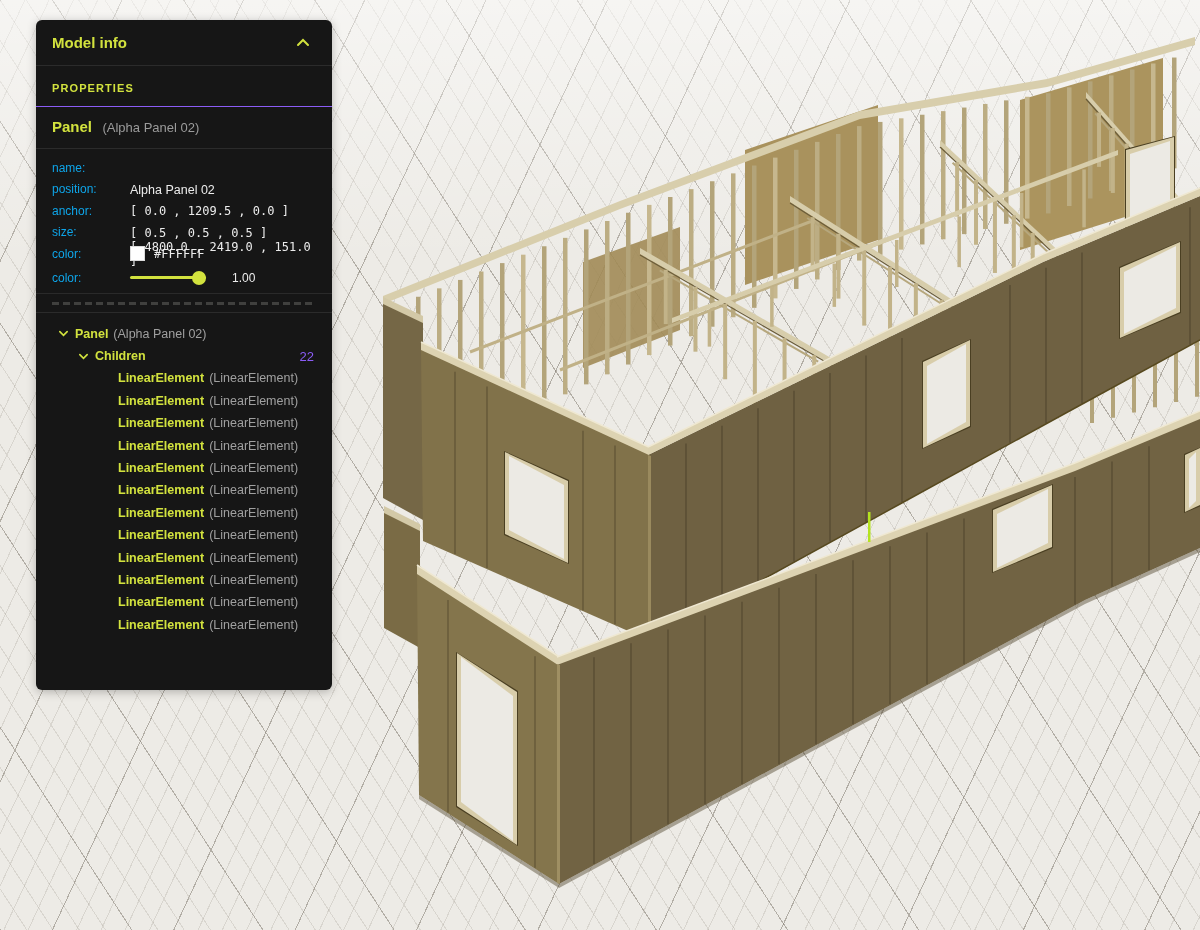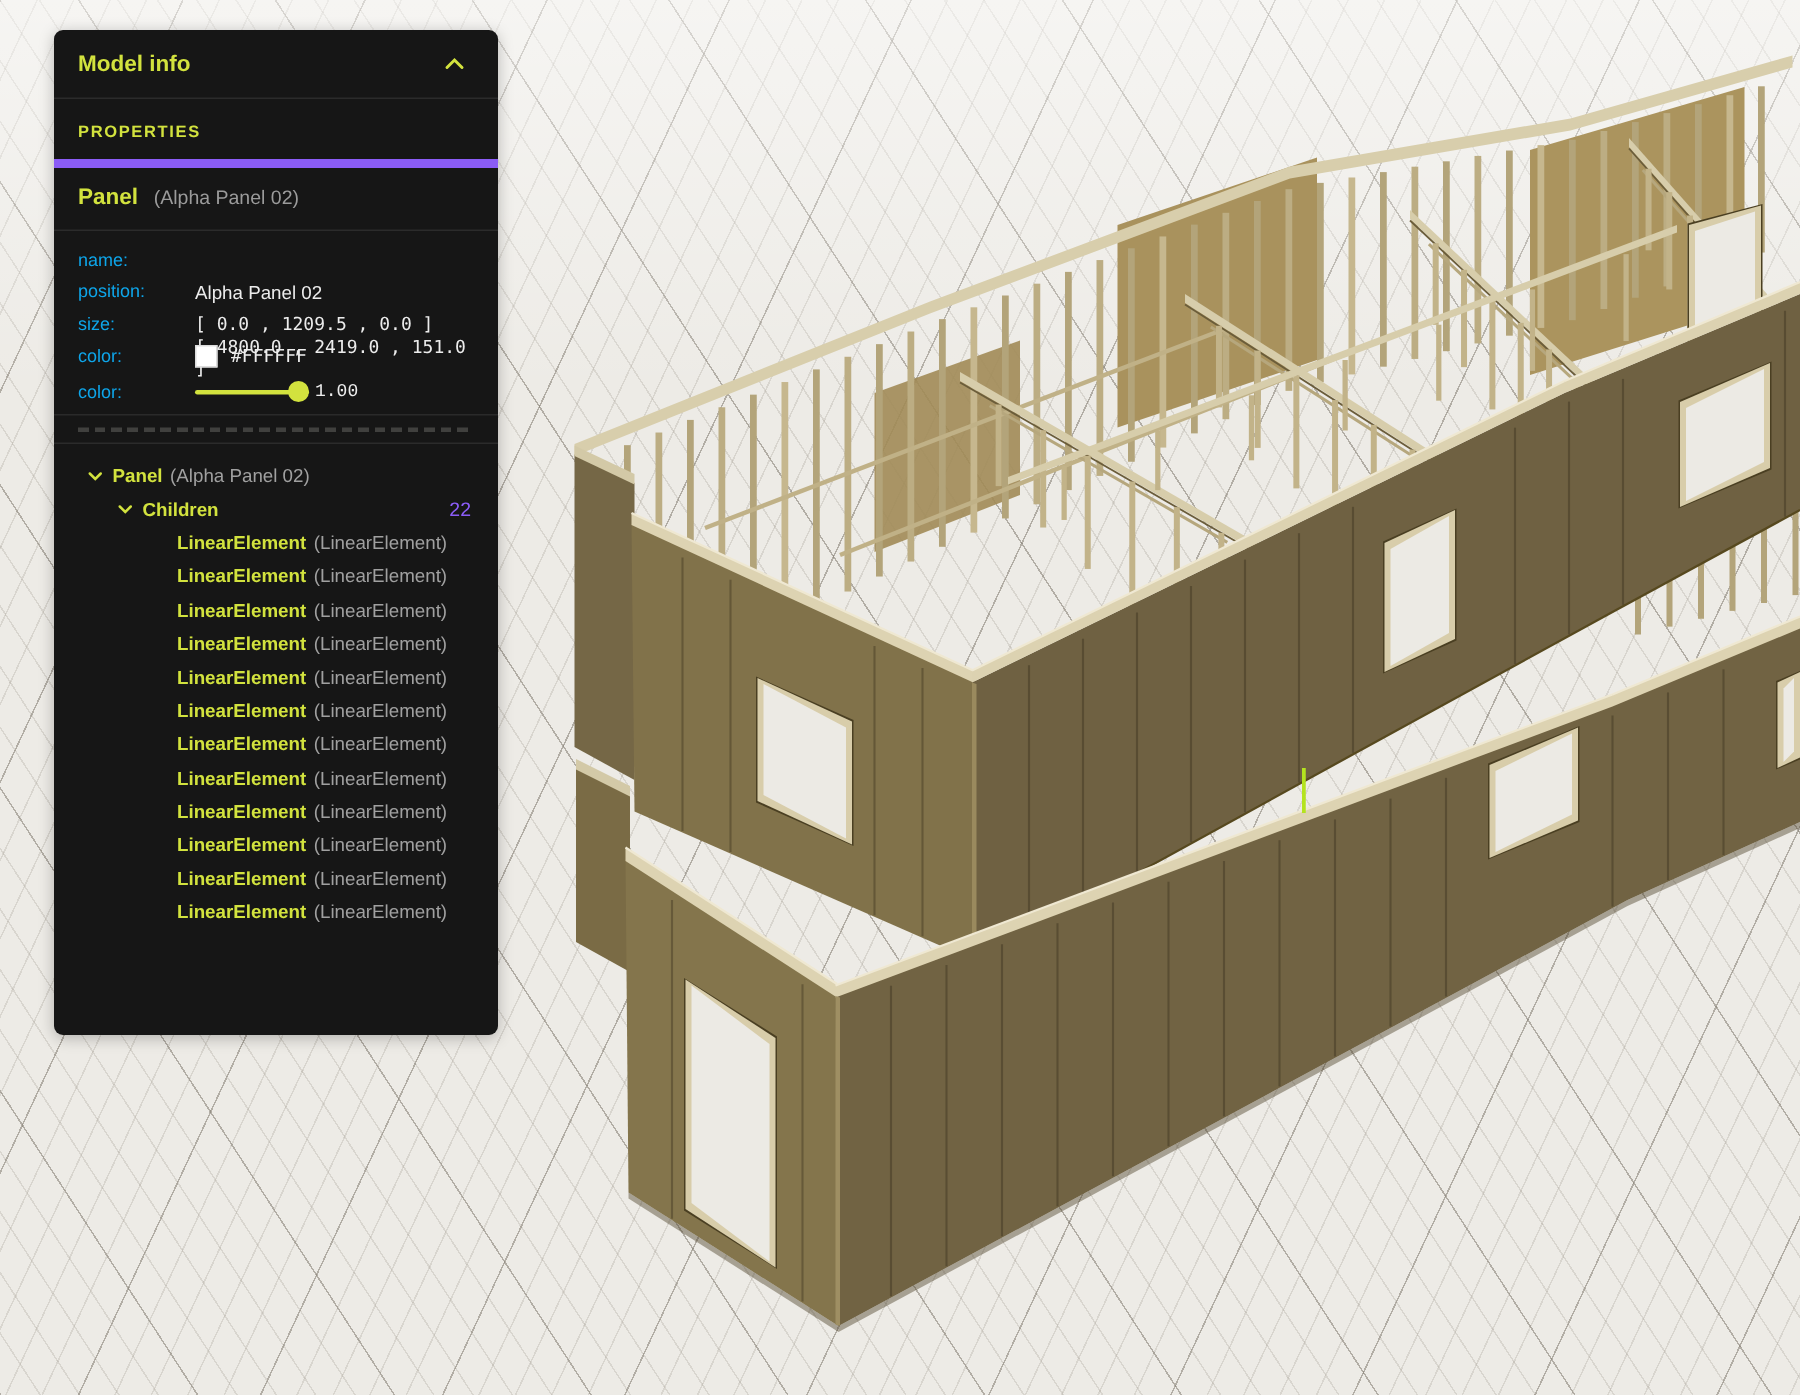--- a/index.html
+++ b/index.html
@@ -19,37 +19,37 @@
 
   
   .panel{
     position:absolute; left:36px; top:20px; width:296px; height:670px;
     background:#161616; border-radius:6px; color:#ececec; z-index:5;
     box-shadow:0 2px 10px rgba(0,0,0,.25); overflow:hidden;
   }
   .hdr{ height:46px; display:flex; align-items:center; justify-content:space-between;
         padding:0 16px; border-bottom:1px solid #2b2b2b; cursor:pointer;}
   .hdr-title{ color:var(--lime); font-size:15px; font-weight:bold; }
-  .sec{ padding:12px 16px 10px; border-bottom:6px solid #8b5cf6; }
+  .sec{ padding:12px 16px 10px; border-bottom:1px solid #8b5cf6; }
   .sec-label{ color:var(--lime); font-size:11px; font-weight:bold; letter-spacing:1.1px; }
   .ttl{ padding:11px 16px 12px; border-bottom:1px solid #2b2b2b; }
   .ttl b{ color:var(--lime); font-size:15px; }
   .ttl span{ color:#9b9b9b; font-size:13px; margin-left:6px; }
   .props{ padding:8px 0 6px; }
   .prow{ display:flex; align-items:center; height:21.5px; padding:0 16px; }
   .plabel{ width:78px; flex:none; color:#0ea5e9; font-size:12px; }
   .pval{ font-size:12.5px; color:#ececec;margin-top:44px; }
   .pval.mono{ font-family:"DejaVu Sans Mono", monospace; font-size:12px; }
   .swatch{ width:15px; height:15px; background:#fff; border:1px solid #dcdcdc; margin-right:9px; flex:none;}
   .colorval{ font-family:"DejaVu Sans Mono", monospace; font-size:12px; }
   .arow{ height:26px; }
   .track{ position:relative; width:76px; height:3px; background:var(--lime); border-radius:2px; flex:none; }
   .knob{ position:absolute; top:50%; width:14px; height:14px; border-radius:50%;
          background:var(--lime); transform:translateY(-50%); }
-  .aval{ font-family:Liberation Mono, monospace; font-size:12px; margin-left:4px; }
+  .aval{ font-family:Liberation Sans, sans-serif; font-size:12px; margin-left:26px; }
   .thin-div{ height:1px; background:#2a2a2a; margin:2px 0 0; }
   .clipstrip{ height:10px; margin:2px 16px 0; opacity:.5; overflow:hidden;
     background-image:repeating-linear-gradient(90deg,#6a6a66 0 7px, transparent 7px 11px);
     background-size:100% 3px; background-position:0 6px; background-repeat:no-repeat; }
   .hier{ border-top:1px solid #2b2b2b; }
   .tree{ padding-top:10px; }
   .trow{ display:flex; align-items:center; height:22.4px; font-size:12.5px; cursor:pointer; }
   .trow b{ color:var(--lime); }
   .trow .inst{ color:#a0a0a0; margin-left:5px; }
   .trow .count{ margin-left:auto; padding-right:18px; color:#8b5cf6; font-size:13px; }
@@ -297,20 +297,24 @@
     <div id="prop-rows">
         <div class="prow">
           <span class="plabel">name:</span>
                  <span class="pval">Alpha Panel 02</span>
         </div>
         <div class="prow">
           <span class="plabel">position:</span>
                  <span class="pval mono">[ 0.0 , 1209.5 , 0.0 ]</span>
         </div>
         <div class="prow">
+          <span class="plabel">anchor:</span>
+                 <span class="pval mono">[ 0.5 , 0.5 , 0.5 ]</span>
+        </div>
+        <div class="prow">
           <span class="plabel">size:</span>
                  <span class="pval mono">[ 4800.0 , 2419.0 , 151.0 ]</span>
         </div>
       </div>
     <div class="prow">
       <span class="plabel">color:</span>
       <span class="swatch" id="color-swatch" style="background: rgb(255, 255, 255);"></span>
       <span class="colorval">#FFFFFF</span>
     </div>
     <div class="prow arow">

